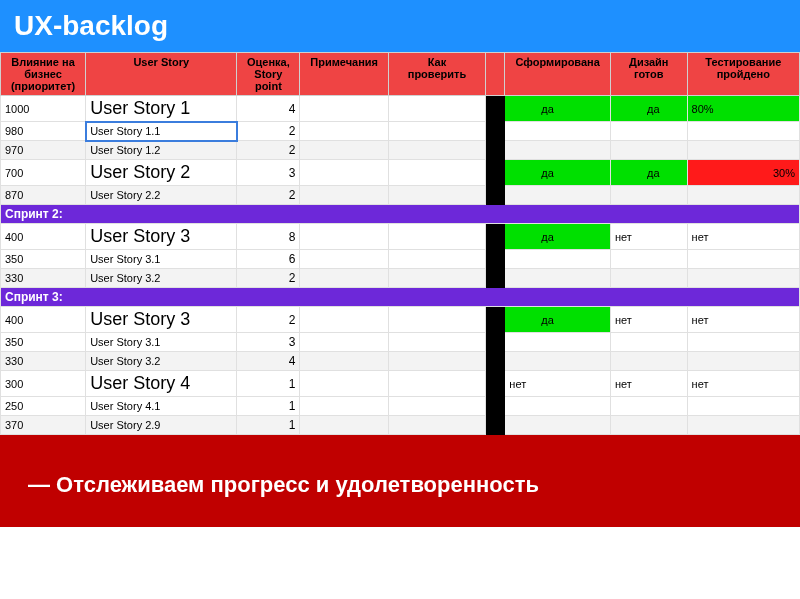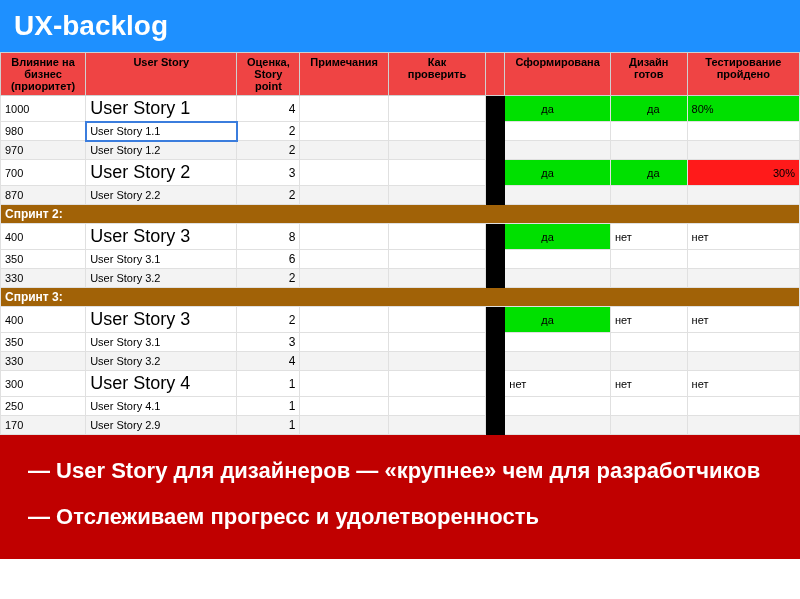--- a/index.html
+++ b/index.html
@@ -36,21 +36,21 @@
     vertical-align: middle;
     height: 18px;
     background: #fff;
   }
   .sheet tr.alt td { background: #f3f3f3; }
   .sheet td.priority { font-size: 11px; }
   .sheet td.story-big { font-size: 18px; }
   .sheet td.story-small { font-size: 11px; }
   .sheet td.points { text-align: right; font-size: 12px; }
   .sheet td.sep { background: #000 !important; border-color:#000; }
-  .sheet tr.sprint td { background: #a16207; color: #fff; font-weight: bold; font-size: 12px; }
+  .sheet tr.sprint td { background: #6d28d9; color: #fff; font-weight: bold; font-size: 12px; }
   .sheet td.status-green { background: #00e000 !important; font-size: 11px; padding-left: 36px; }
   .sheet td.status-red { background: #ff1a1a !important; font-size: 11px; text-align: right; }
   .sheet td.status-green-right { background: #00e000 !important; font-size: 11px; text-align: left; }
   .sheet td.status-plain { font-size: 11px; }
   .col-priority { width: 72px; }
   .col-story { width: 148px; }
   .col-points { width: 55px; }
   .col-notes { width: 80px; }
   .col-check { width: 95px; }
   .col-sep { width: 8px; }
@@ -246,29 +246,28 @@
         <td class="story-small">User Story 4.1</td>
         <td class="points">1</td>
         <td></td>
         <td></td>
         <td class="sep"></td>
         <td class=""></td>
         <td class=""></td>
         <td class=""></td>
       </tr>
       <tr class="alt">
-        <td class="priority">170</td>
+        <td class="priority">370</td>
         <td class="story-small">User Story 2.9</td>
         <td class="points">1</td>
         <td></td>
         <td></td>
         <td class="sep"></td>
         <td class=""></td>
         <td class=""></td>
         <td class=""></td>
       </tr>
     </tbody>
 </table>
 
 <div class="footer">
-  <div>— User Story для дизайнеров — «крупнее» чем для разработчиков</div>
   <div class="line2">— Отслеживаем прогресс и удолетворенность</div>
 </div>
 
 </body></html>

